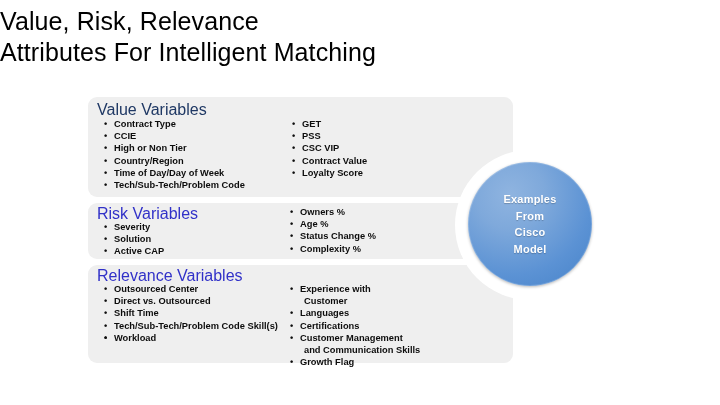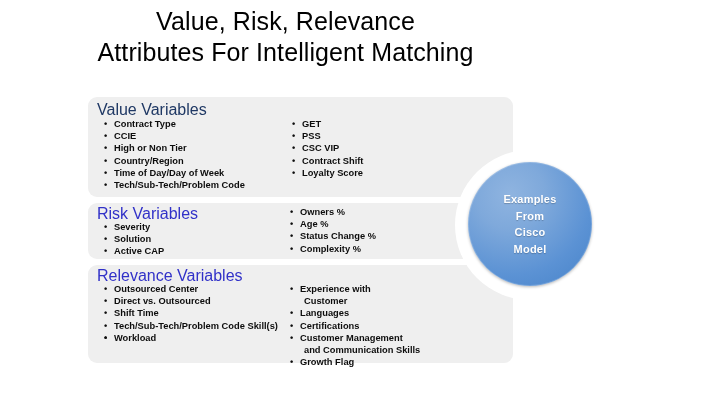--- a/index.html
+++ b/index.html
@@ -15,21 +15,21 @@
     font-family: "Liberation Sans", sans-serif;
     color: #000000;
   }
 
   
   #title-block {
     position: absolute;
     left: 0;
     top: 6px;
     width: 571px;
-    text-align: center;
+    text-align: left;
     line-height: 1.22;
   }
   #title-block .title-line {
     display: block;
     font-size: 25px;
     font-weight: 400;
     color: #000000;
     letter-spacing: 0.1px;
     white-space: nowrap;
   }
@@ -147,21 +147,21 @@
     <li><span class="bdot">•</span><span>CCIE</span></li>
     <li><span class="bdot">•</span><span>High or Non Tier</span></li>
     <li><span class="bdot">•</span><span>Country/Region</span></li>
     <li><span class="bdot">•</span><span>Time of Day/Day of Week</span></li>
     <li><span class="bdot">•</span><span>Tech/Sub-Tech/Problem Code</span></li>
   </ul>
 <ul class="bullets" id="list-value-right">
     <li><span class="bdot">•</span><span>GET</span></li>
     <li><span class="bdot">•</span><span>PSS</span></li>
     <li><span class="bdot">•</span><span>CSC VIP</span></li>
-    <li><span class="bdot">•</span><span>Contract Shift</span></li>
+    <li><span class="bdot">•</span><span>Contract Value</span></li>
     <li><span class="bdot">•</span><span>Loyalty Score</span></li>
   </ul>
 
 <ul class="bullets" id="list-risk-left">
     <li><span class="bdot">•</span><span>Severity</span></li>
     <li><span class="bdot">•</span><span>Solution</span></li>
     <li><span class="bdot">•</span><span>Active CAP</span></li>
   </ul>
 <ul class="bullets" id="list-risk-right">
     <li><span class="bdot">•</span><span>Owners %</span></li>

